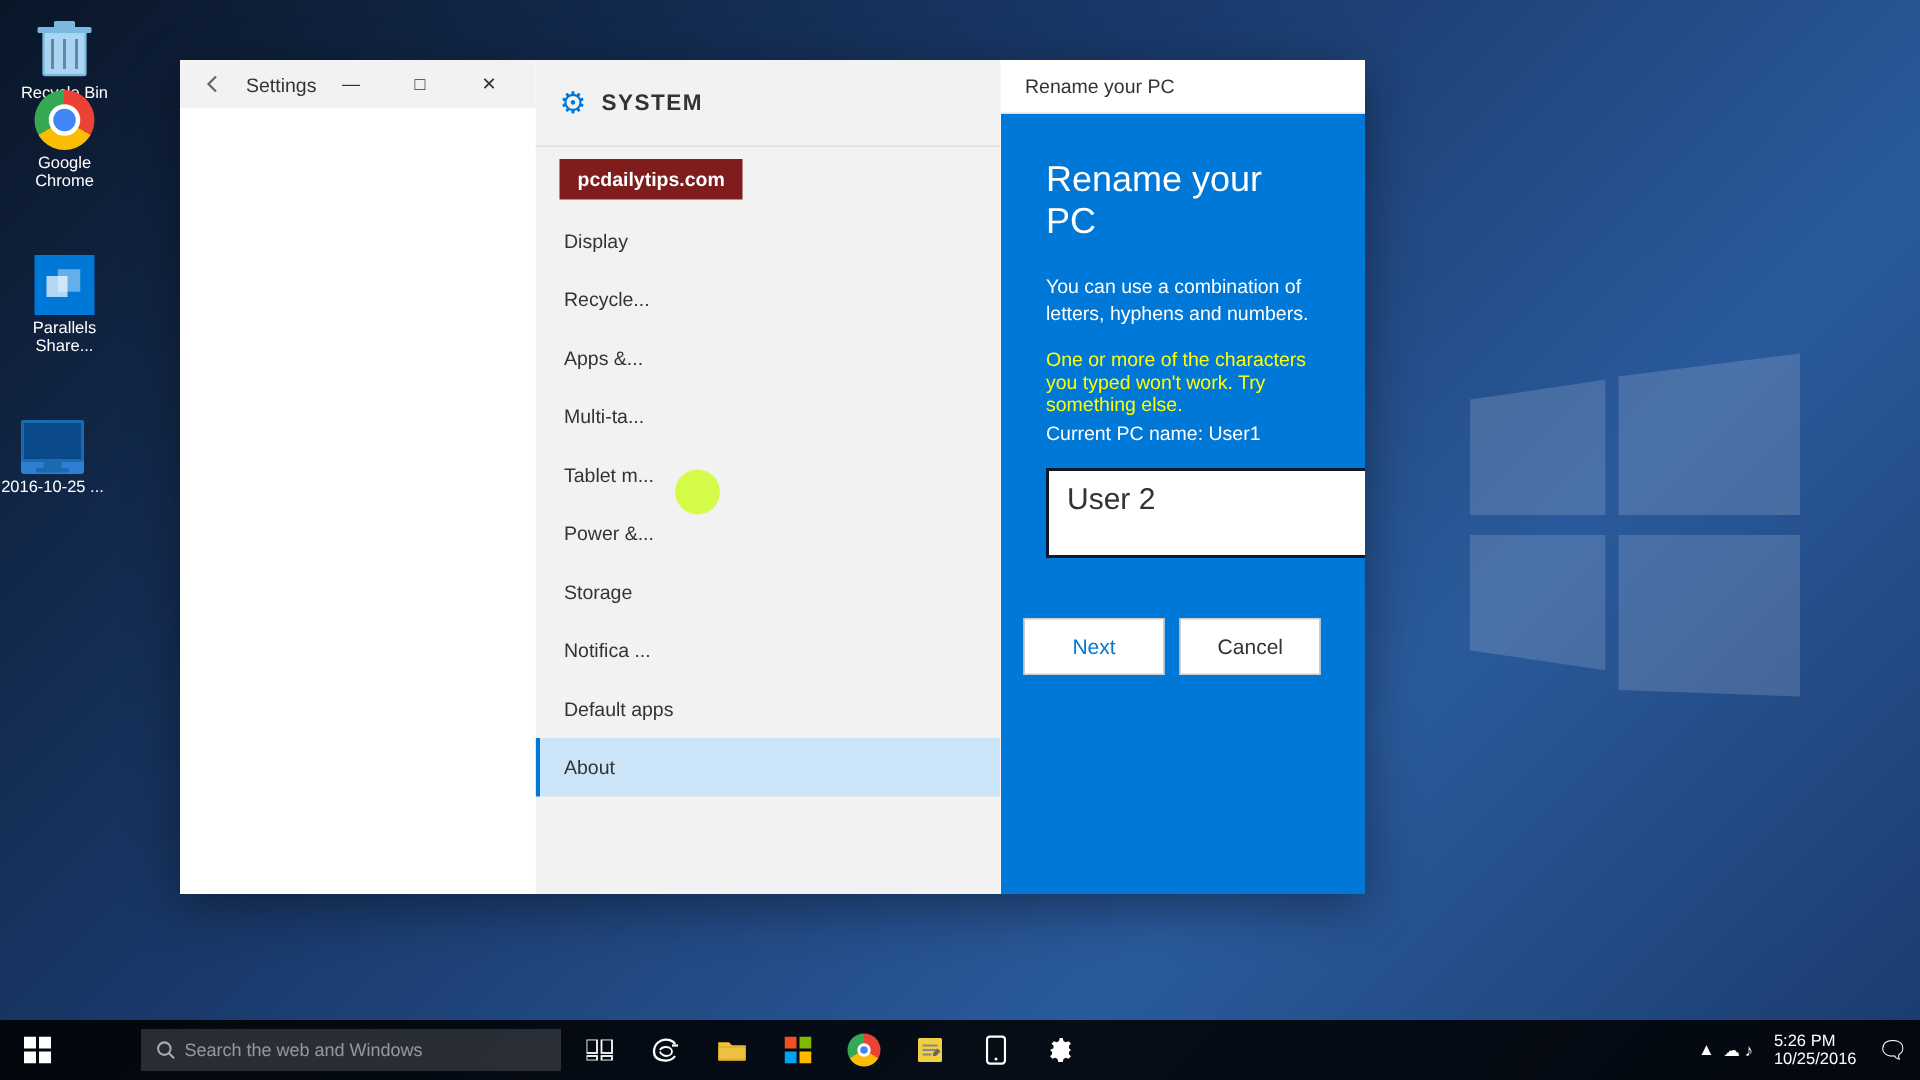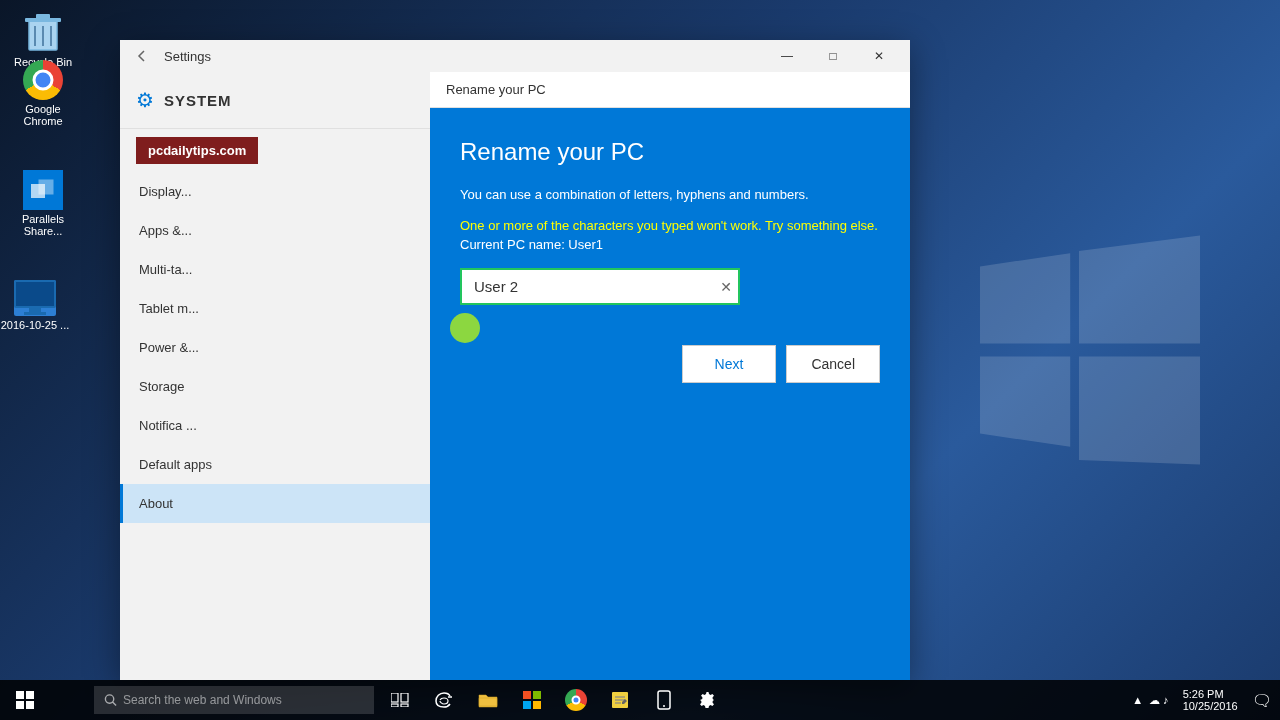--- a/index.html
+++ b/index.html
@@ -119,24 +119,24 @@
       width: 70px;
       text-align: center;
     }
 
     
     .settings-window {
       position: absolute;
       top: 40px;
       left: 120px;
       width: 790px;
-      height: 640px;
+      height: 556px;
       background: white;
       display: flex;
-      flex-direction: column;
+      flex-direction: row;
       box-shadow: 0 8px 32px rgba(0,0,0,0.4);
     }
 
     
     .title-bar {
       height: 32px;
       background: #f2f2f2;
       display: flex;
       align-items: center;
       padding: 0 8px;
@@ -316,23 +316,23 @@
       color: white;
     }
 
     .dialog-input-wrap {
       position: relative;
       width: 280px;
       margin-bottom: 40px;
     }
     .dialog-input {
       width: 100%;
-      padding: 8px 32px 8px 12px;
-      font-size: 15px;
-      border: 2px solid #22c55e;
+      padding: 8px 32px 25px 12px;
+      font-size: 20px;
+      border: 2px solid #0f172a;
       background: white;
       color: #333;
       outline: none;
     }
     .dialog-input-clear {
       position: absolute;
       right: 8px;
       top: 50%;
       transform: translateY(-50%);
       cursor: pointer;
@@ -556,21 +556,22 @@
         
         <div class="settings-header">
           <span class="settings-gear">⚙</span>
           <span class="settings-title">SYSTEM</span>
         </div>
 
         
         <div style="padding: 6px 12px; background: #7f1d1d; color: white; font-size: 13px; font-weight: 700; margin: 8px 16px; display: inline-block;">pcdailytips.com</div>
 
         
-        <div class="nav-item"><span>Display...</span></div>
+        <div class="nav-item"><span>Display</span></div>
+        <div class="nav-item"><span>Recycle...</span></div>
         <div class="nav-item"><span>Apps &amp;...</span></div>
         <div class="nav-item"><span>Multi-ta...</span></div>
         <div class="nav-item"><span>Tablet m...</span></div>
         <div class="nav-item"><span>Power &amp;...</span></div>
         <div class="nav-item"><span>Storage</span></div>
         <div class="nav-item"><span>Notifica ...</span></div>
         <div class="nav-item"><span>Default apps</span></div>
         <div class="nav-item active"><span>About</span></div>
       </div>
 

